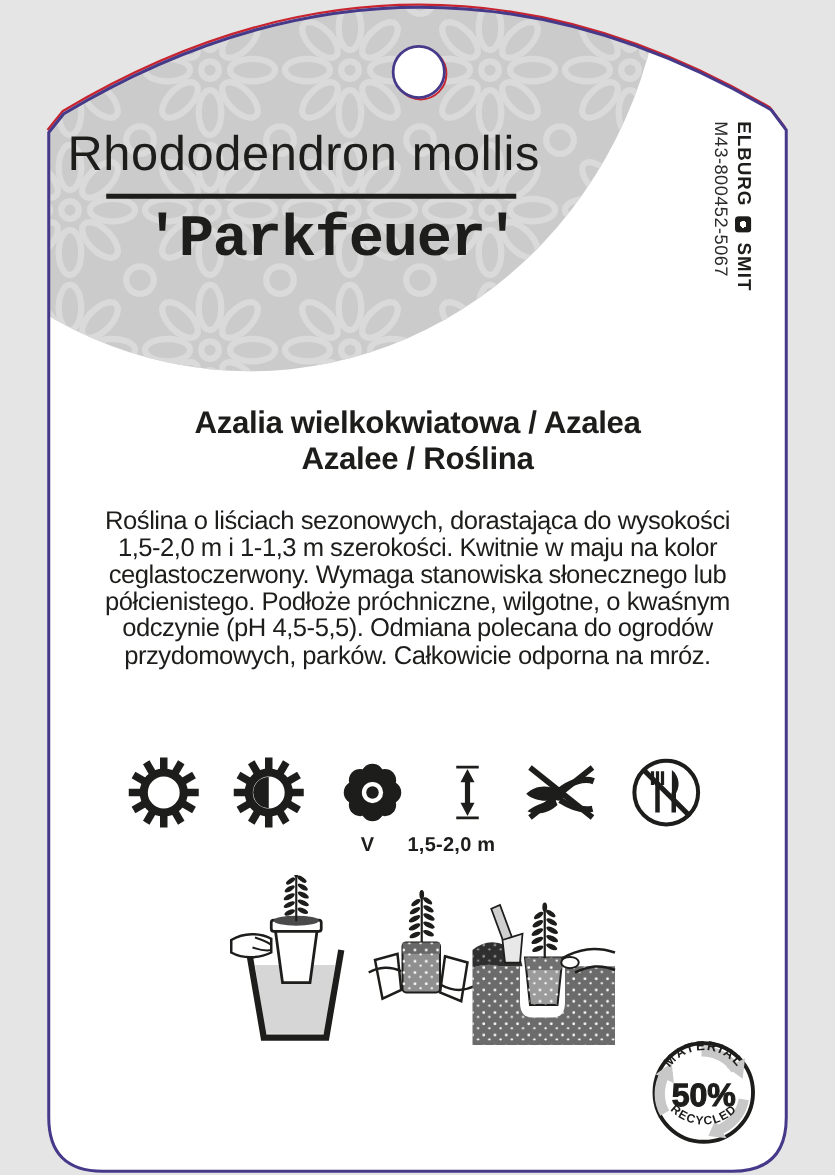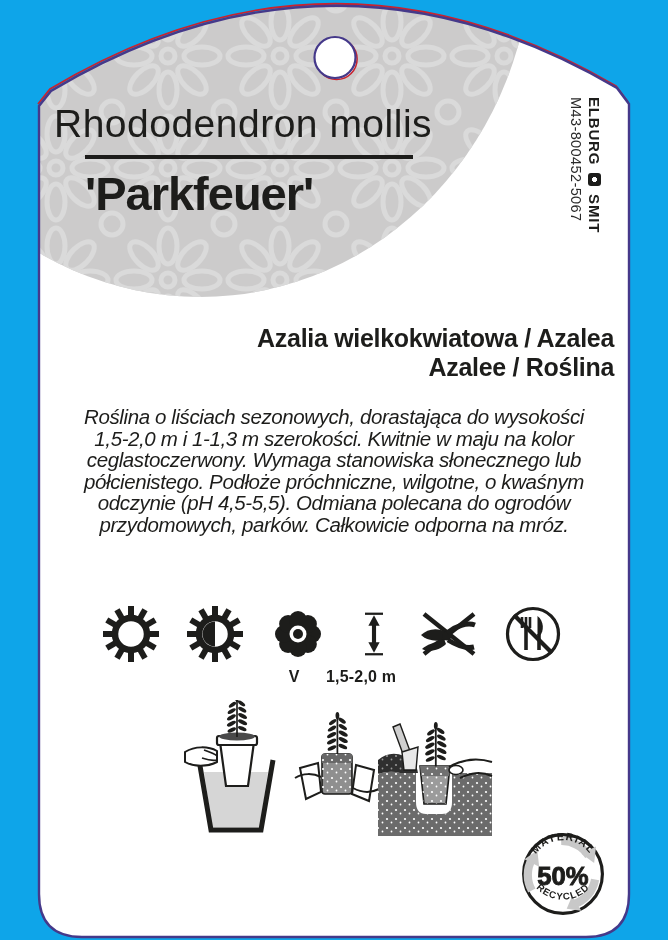--- a/index.html
+++ b/index.html
@@ -1,31 +1,31 @@
 <!DOCTYPE html>
 <html><head>
 <meta charset="utf-8">
 <style>
   html,body{margin:0;padding:0;background:#ffffff;}
-  #stage{position:relative;width:668px;height:940px;overflow:hidden;background:#0ea5e9;
+  #stage{position:relative;width:668px;height:940px;overflow:hidden;background:#e5e5e5;
          font-family:"Liberation Sans",sans-serif;color:#1d1d1b;}
   #base-svg{position:absolute;left:0;top:0;}
   .abs{position:absolute;}
   .title-species{left:54px;top:102px;font-size:39px;font-weight:400;letter-spacing:0.5px;white-space:nowrap;}
   .title-rule{left:85px;top:155px;width:328px;height:4px;background:#1d1d1b;}
-  .title-cultivar{left:85px;top:166px;width:330px;text-align:left;font-size:47px;font-weight:bold;letter-spacing:-1px;white-space:nowrap;}
+  .title-cultivar{left:85px;top:166px;width:330px;text-align:right;font-size:47px;font-weight:bold;letter-spacing:-1px;white-space:nowrap;font-family:Liberation Mono, monospace;}
   .brand-block{top:97px;left:566px;writing-mode:vertical-rl;text-orientation:mixed;line-height:19px;}
   .brand-name{font-weight:bold;font-size:15px;letter-spacing:0.8px;white-space:nowrap;}
   .brand-code{font-size:14.5px;letter-spacing:0.4px;white-space:nowrap;color:#2a2a2a;}
   .brand-logo{display:inline-block;width:13px;height:13px;background:#1d1d1b;border-radius:3px;
               background-image:radial-gradient(circle at 50% 50%, #ffffff 0 2.6px, #1d1d1b 2.7px);
               margin:3px 0;}
-  .common-names{left:54px;top:324px;width:560px;text-align:right;font-weight:bold;font-size:25px;line-height:29px;letter-spacing:-0.3px;}
+  .common-names{left:54px;top:324px;width:560px;text-align:center;font-weight:bold;font-size:25px;line-height:29px;letter-spacing:-0.3px;}
   .description{left:50px;top:406px;width:568px;text-align:center;font-size:20.5px;line-height:21.6px;
-               letter-spacing:-0.4px;white-space:pre-line;font-style:italic;}
+               letter-spacing:-0.4px;white-space:pre-line;}
   .icon-row{left:99px;top:601px;width:466px;height:66px;display:flex;justify-content:space-between;align-items:center;}
   .under-labels{top:668px;font-weight:bold;font-size:16px;}
   .bloom-label{left:264px;width:60px;text-align:center;}
   .height-label{left:326px;width:104px;text-align:left;letter-spacing:0.2px;}
   svg{display:block;}
 </style>
 </head>
 <body>
 
 <div id="stage">

